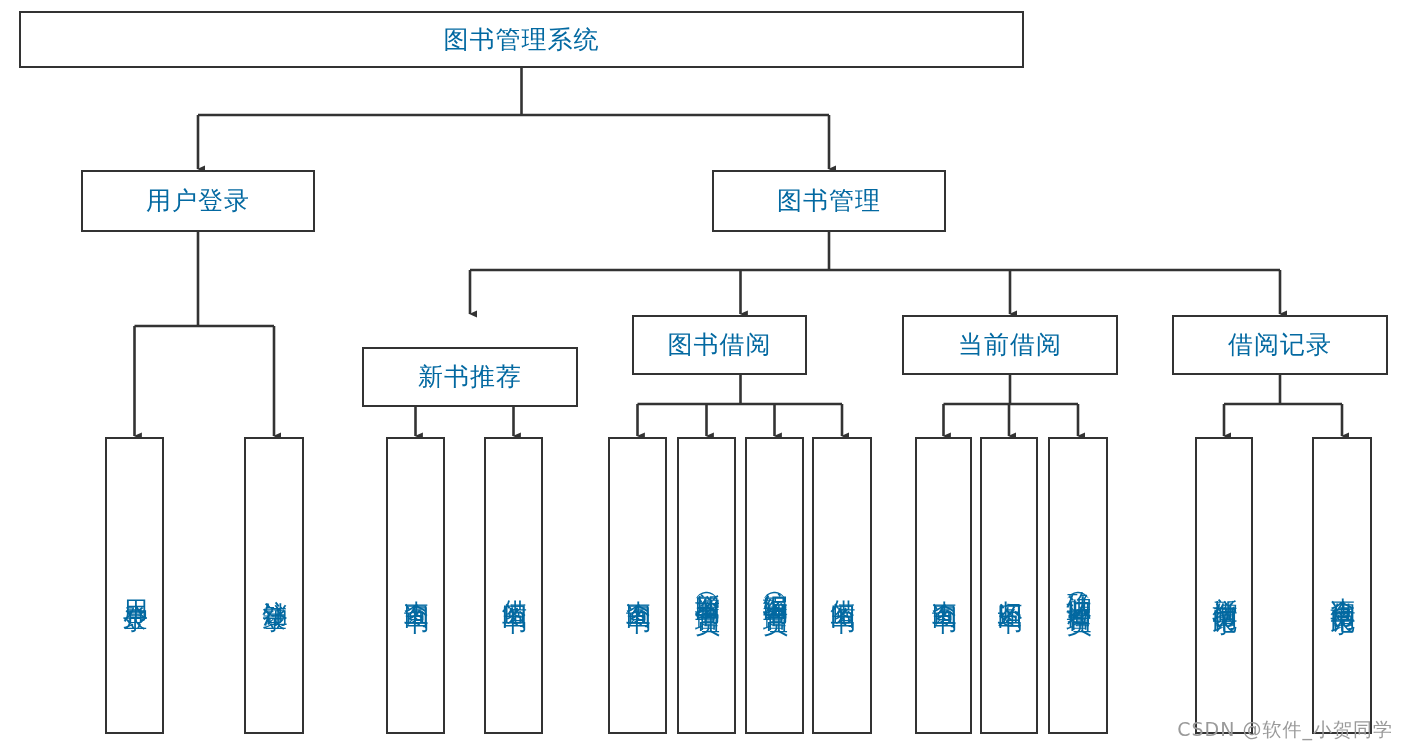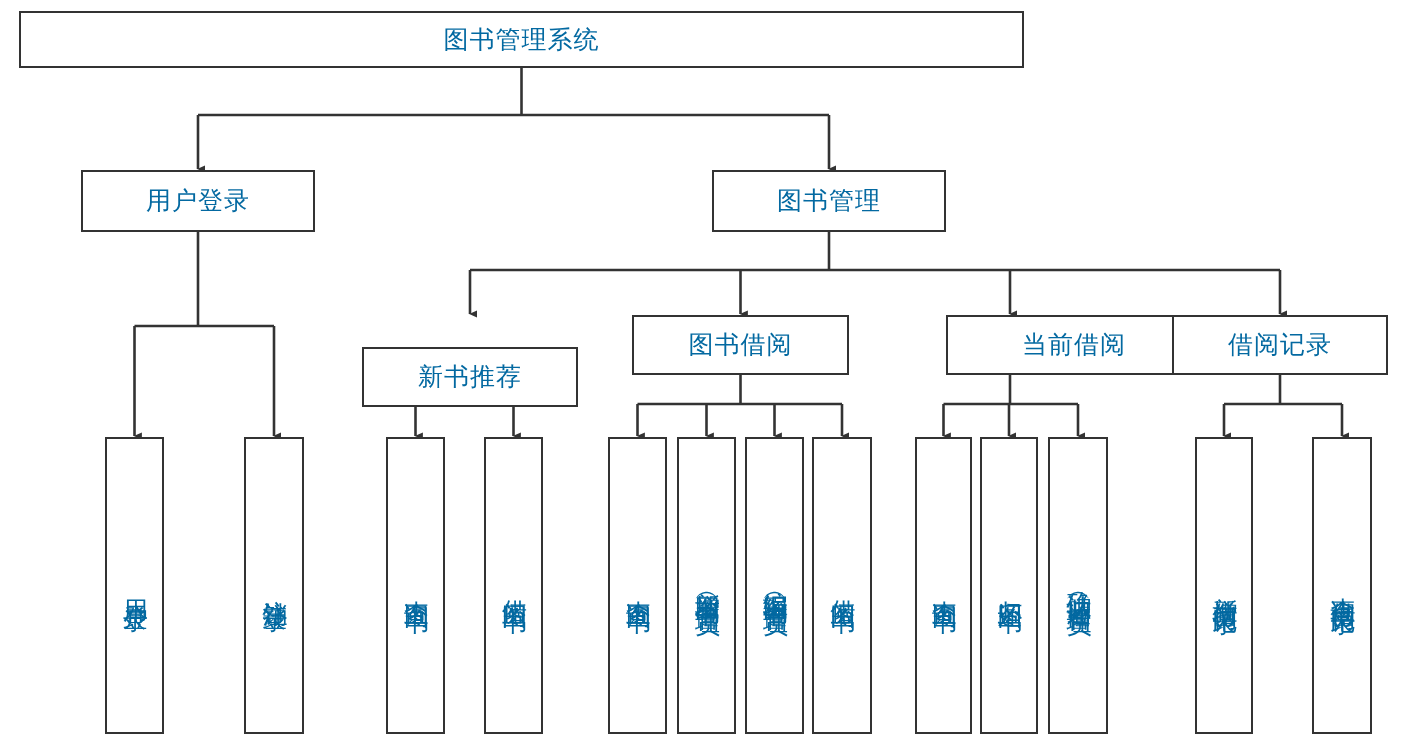--- a/index.html
+++ b/index.html
@@ -120,24 +120,24 @@
       </div>
       <div class="node horizontal" style="left: 81px; top: 170px; width: 234px; height: 62px;">
         <span class="label">用户登录</span>
       </div>
       <div class="node horizontal" style="left: 712px; top: 170px; width: 234px; height: 62px;">
         <span class="label">图书管理</span>
       </div>
       <div class="node horizontal" style="left: 362px; top: 315px; width: 216px; height: 60px; margin-top: 32px;">
         <span class="label">新书推荐</span>
       </div>
-      <div class="node horizontal" style="left: 632px; top: 315px; width: 217px; height: 60px;">
+      <div class="node horizontal" style="left: 632px; top: 315px; width: 175px; height: 60px;">
         <span class="label">图书借阅</span>
       </div>
-      <div class="node horizontal" style="left: 946px; top: 315px; width: 256px; height: 60px;">
+      <div class="node horizontal" style="left: 902px; top: 315px; width: 216px; height: 60px;">
         <span class="label">当前借阅</span>
       </div>
       <div class="node horizontal" style="left: 1172px; top: 315px; width: 216px; height: 60px;">
         <span class="label">借阅记录</span>
       </div>
       <div class="node vertical" style="left: 105px; top: 437px; width: 59px; height: 297px;">
         <span class="label">用户登录</span>
       </div>
       <div class="node vertical" style="left: 244px; top: 437px; width: 60px; height: 297px;">
         <span class="label">注销登录</span>
@@ -170,13 +170,14 @@
         <span class="label">确认归还（管理员）</span>
       </div>
       <div class="node vertical" style="left: 1195px; top: 437px; width: 58px; height: 297px;">
         <span class="label">新增借阅记录</span>
       </div>
       <div class="node vertical" style="left: 1312px; top: 437px; width: 60px; height: 297px;">
         <span class="label">查询借阅记录</span>
       </div>
     </div>
 
+  <div class="watermark">CSDN @软件_小贺同学</div>
 </div>
 
 </body></html>

